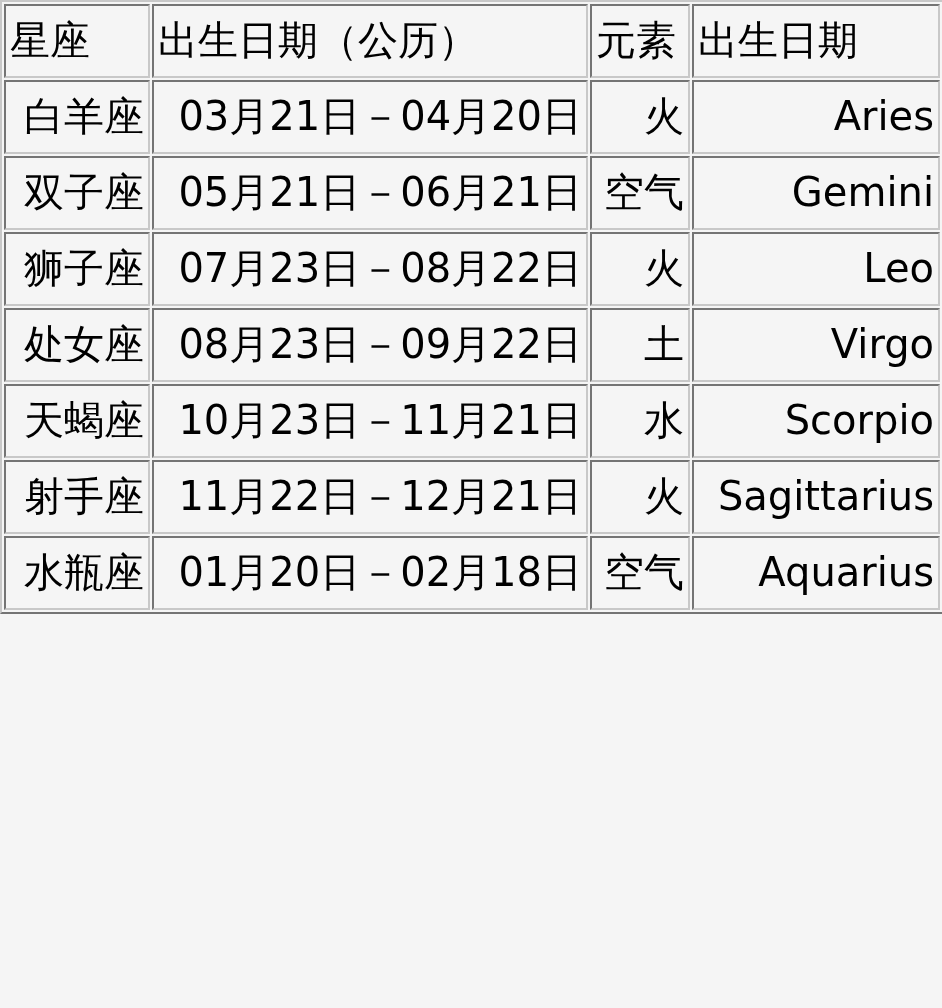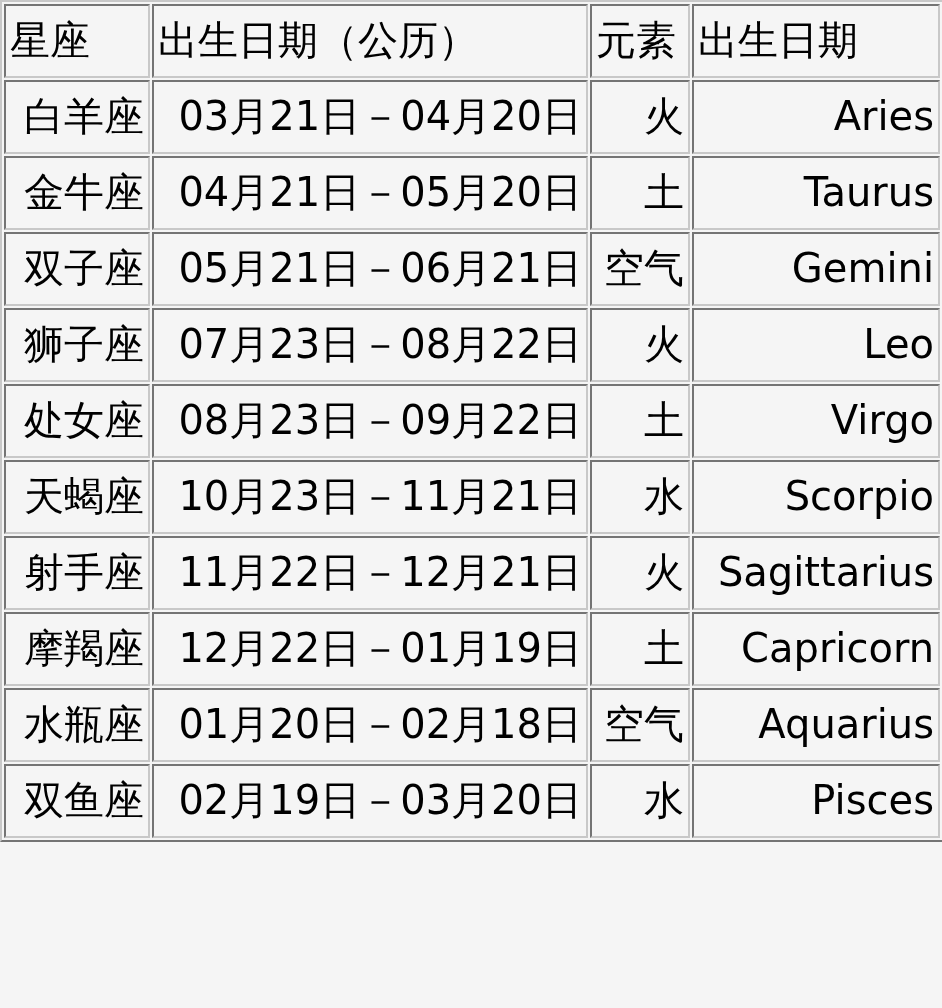--- a/index.html
+++ b/index.html
@@ -96,34 +96,20 @@
           </td>
         <td>
             <span class="cell-text">火</span>
           </td>
         <td>
             <span class="cell-text">Aries</span>
           </td>
       </tr>
       <tr>
         <td>
-            <span class="cell-text">金牛座</span>
-          </td>
-        <td>
-            <span class="cell-text">04月21日－05月20日</span>
-          </td>
-        <td>
-            <span class="cell-text">土</span>
-          </td>
-        <td>
-            <span class="cell-text">Taurus</span>
-          </td>
-      </tr>
-      <tr>
-        <td>
             <span class="cell-text">双子座</span>
           </td>
         <td>
             <span class="cell-text">05月21日－06月21日</span>
           </td>
         <td>
             <span class="cell-text">空气</span>
           </td>
         <td>
             <span class="cell-text">Gemini</span>
@@ -180,55 +166,27 @@
           </td>
         <td>
             <span class="cell-text">火</span>
           </td>
         <td>
             <span class="cell-text">Sagittarius</span>
           </td>
       </tr>
       <tr>
         <td>
-            <span class="cell-text">摩羯座</span>
-          </td>
-        <td>
-            <span class="cell-text">12月22日－01月19日</span>
-          </td>
-        <td>
-            <span class="cell-text">土</span>
-          </td>
-        <td>
-            <span class="cell-text">Capricorn</span>
-          </td>
-      </tr>
-      <tr>
-        <td>
             <span class="cell-text">水瓶座</span>
           </td>
         <td>
             <span class="cell-text">01月20日－02月18日</span>
           </td>
         <td>
             <span class="cell-text">空气</span>
           </td>
         <td>
             <span class="cell-text">Aquarius</span>
           </td>
       </tr>
-      <tr>
-        <td>
-            <span class="cell-text">双鱼座</span>
-          </td>
-        <td>
-            <span class="cell-text">02月19日－03月20日</span>
-          </td>
-        <td>
-            <span class="cell-text">水</span>
-          </td>
-        <td>
-            <span class="cell-text">Pisces</span>
-          </td>
-      </tr>
     </tbody>
   </table>
 </div>
 
 </body></html>

